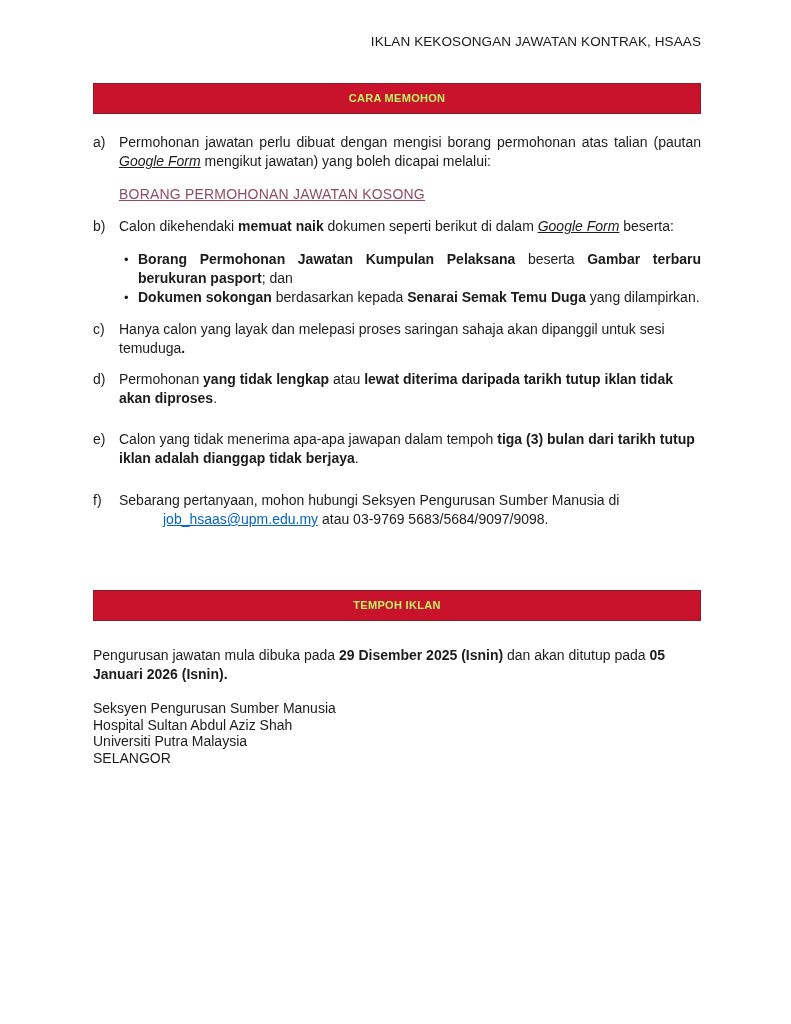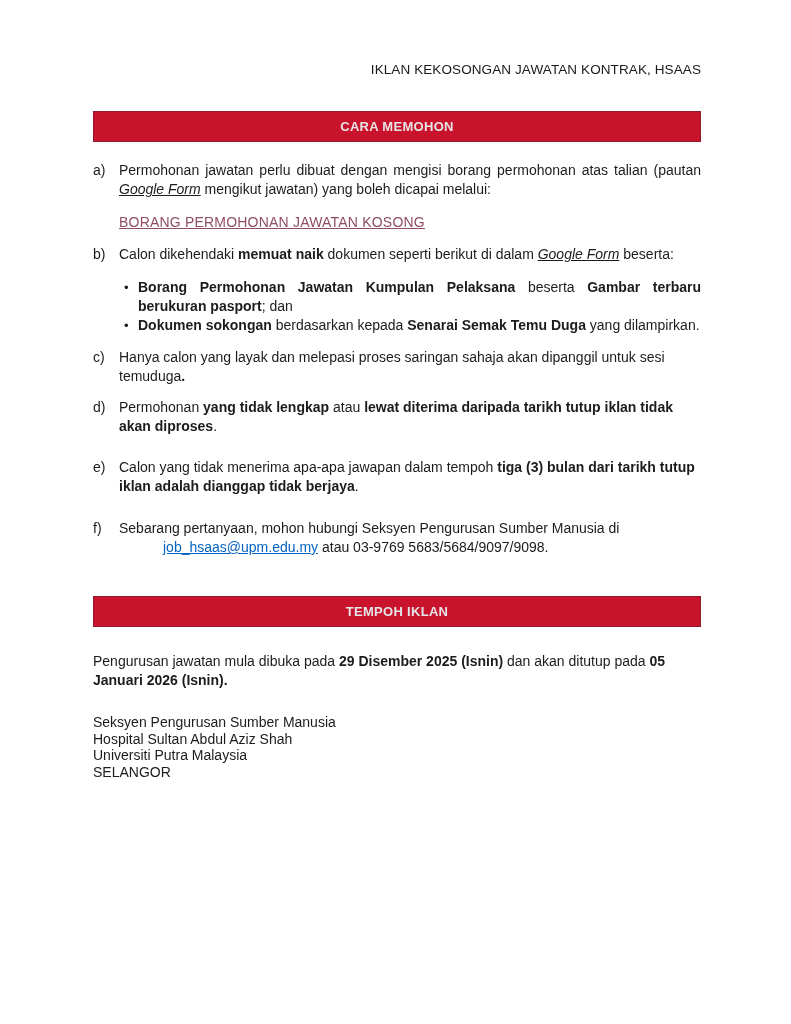--- a/index.html
+++ b/index.html
@@ -13,32 +13,32 @@
   body{
     width:791px;height:1024px;background:#ffffff;
     font-family:"Liberation Sans","DejaVu Sans",sans-serif;
     color:var(--text-color);
     font-size:14px;line-height:19px;
     -webkit-font-smoothing:antialiased;
   }
   .page{position:relative;width:791px;height:1024px;overflow:hidden;background:#fff;}
   .content{padding:0 90px 0 93px;}
   .doc-header{
-    padding-top:62px;text-align:right;font-size:13.5px;line-height:15px;
+    padding-top:34px;text-align:right;font-size:13.5px;line-height:15px;
     color:#1a1a1a;letter-spacing:.1px;
   }
   .banner{
     height:29px;margin-top:34px;
     background:var(--banner-red);
     border:1px solid var(--banner-border);
     display:flex;align-items:center;justify-content:center;
   }
-  .banner.second{margin-top:39px;}
+  .banner.second{margin-top:61px;}
   .banner-title{
-    color:#e5e5e5;font-weight:bold;font-size:13px;letter-spacing:.3px;
+    color:#bef264;font-weight:bold;font-size:11px;letter-spacing:.3px;
   }
   .item{display:flex;}
   .item-label{flex:none;width:26px;}
   .item-body{flex:1;text-align:justify;}
   .item-body.no-justify{text-align:left;}
   .mt-a{margin-top:19px;}
   .mt-b{margin-top:13px;}
   .mt-bullets{margin-top:14px;}
   .mt-c{margin-top:13px;}
   .mt-d{margin-top:12px;}
@@ -50,21 +50,21 @@
     font-size:14px;letter-spacing:.2px;
   }
   .bullets{margin-left:26px;}
   .bullet-row{display:flex;margin-left:5px;}
   .bullet-glyph{flex:none;width:14px;font-size:13px;}
   .bullet-text{flex:1;text-align:justify;}
   .b{font-weight:bold;}
   .i{font-style:italic;text-decoration:underline;}
   .seg-link{color:var(--hyperlink-blue);text-decoration:underline;cursor:pointer;margin-left:44px;}
   .tempo-para{margin-top:25px;text-align:left;}
-  .address{margin-top:24px;line-height:16.5px;}
+  .address{margin-top:16px;line-height:16.5px;}
 </style>
 </head>
 <body>
 
 <div class="page">
   <div class="content">
 
     <div class="doc-header">IKLAN KEKOSONGAN JAWATAN KONTRAK, HSAAS</div>
 
     <div class="banner">

